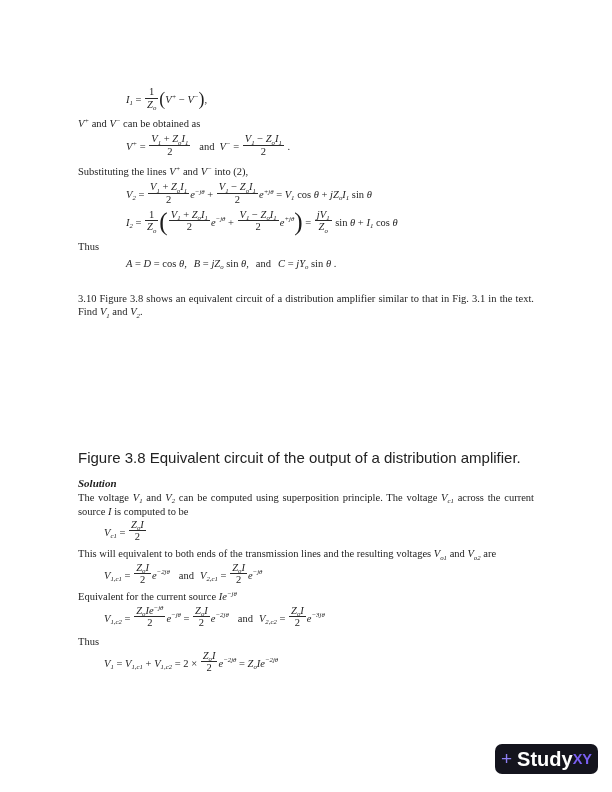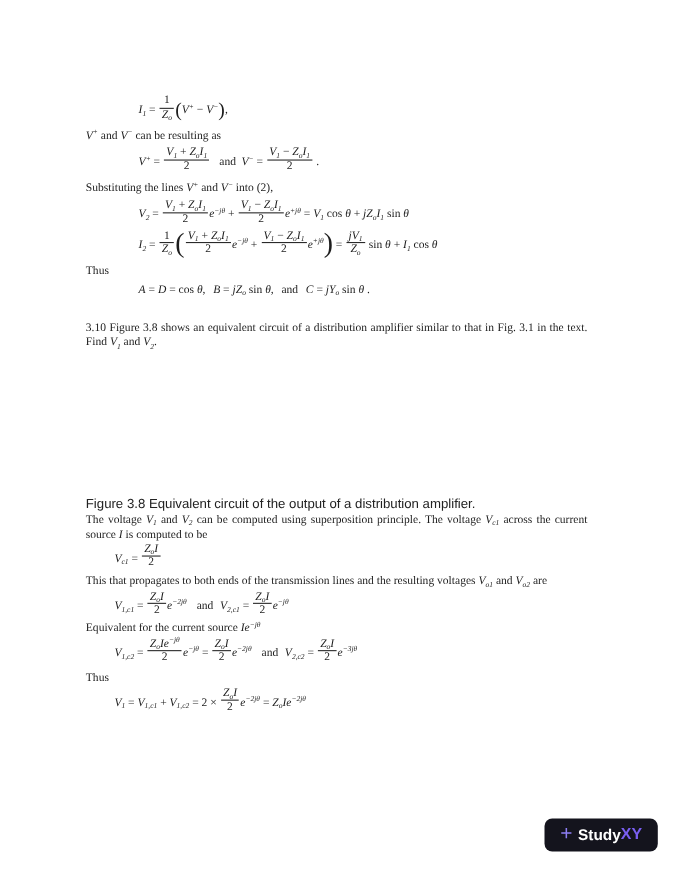--- a/index.html
+++ b/index.html
@@ -20,59 +20,60 @@
   .m-v { font-style:italic; }
   .m-r { font-style:normal; }
   .m-b { font-weight:normal; font-style:normal; }
   .m-sub { font-size:0.65em; font-style:italic; position:relative; top:0.38em; }
   .m-sup { font-size:0.65em; font-style:italic; position:relative; top:-0.55em; }
   .frac { display:inline-block; text-align:center; vertical-align:middle; line-height:1.12; margin:0 1px; position:relative; top:-2px; }
   .frac .num, .frac .den { display:block; padding:0 2px; }
   .frac .den { border-top:1px solid #2a2a2a; }
   .bigp { vertical-align:middle; line-height:0; font-style:normal; position:relative; top:-1px; }
 
-  .caption { font-family:"Liberation Sans", sans-serif; font-size:12px; line-height:12px; margin:0; color:#222; }
+  .caption { font-family:"Liberation Sans", sans-serif; font-size:15px; line-height:12px; margin:0; color:#222; }
   .solution-heading { font-size:11px; font-weight:bold; font-style:italic; margin:0; }
   .figure-space { height:132px; }
 
   
   .logo {
     position:absolute; top:744px; right:14px; width:103px; height:30px;
     background:#14141d; border-radius:7px;
     display:flex; align-items:center; justify-content:center;
     font-family:"Liberation Sans", sans-serif;
   }
   .logo-plus { color:#8d7ef2; font-size:19px; font-weight:400; line-height:1; margin:-2px 5px 0 0; }
-  .logo-study { color:#ffffff; font-weight:bold; font-size:14px; }
+  .logo-study { color:#ffffff; font-weight:bold; font-size:20px; }
   .logo-xy { color:#7a5ff2; font-weight:bold; font-size:14.5px; }
 </style>
 </head>
 <body>
 
 <div class="page">
   <div class="content">
 
     <div class="eq indent1" style="margin-top:88px"><span class="m-v">I</span><span class="m-sub">1</span><span class="m-r"> = </span><span class="frac"><span class="num"><span class="m-r">1</span></span><span class="den"><span class="m-v">Z</span><span class="m-sub">o</span></span></span><span class="bigp" style="font-size: 1.7em;">(</span><span class="m-v">V</span><span class="m-sup">+</span><span class="m-r"> − </span><span class="m-v">V</span><span class="m-sup">−</span><span class="bigp" style="font-size: 1.7em;">)</span><span class="m-r">,</span></div>
-    <p class="text" style="margin-top:4px"><span class="m-v">V</span><span class="m-sup">+</span><span class="m-r"> and </span><span class="m-v">V</span><span class="m-sup">−</span><span class="m-r"> can be resulting as</span></p>
+    <p class="text" style="margin-top:4px"><span class="m-v">V</span><span class="m-sup">+</span><span class="m-r"> and </span><span class="m-v">V</span><span class="m-sup">−</span><span class="m-r"> can be obtained as</span></p>
     <div class="eq indent1" style="margin-top:4px"><span class="m-v">V</span><span class="m-sup">+</span><span class="m-r"> = </span><span class="frac"><span class="num"><span class="m-v">V</span><span class="m-sub">1</span><span class="m-r"> + </span><span class="m-v">Z</span><span class="m-sub">o</span><span class="m-v">I</span><span class="m-sub">1</span></span><span class="den"><span class="m-r">2</span></span></span><span style="display: inline-block; width: 8px;"></span><span class="m-r">and</span><span style="display: inline-block; width: 5px;"></span><span class="m-v">V</span><span class="m-sup">−</span><span class="m-r"> = </span><span class="frac"><span class="num"><span class="m-v">V</span><span class="m-sub">1</span><span class="m-r"> − </span><span class="m-v">Z</span><span class="m-sub">o</span><span class="m-v">I</span><span class="m-sub">1</span></span><span class="den"><span class="m-r">2</span></span></span><span class="m-r"> .</span></div>
     <p class="text" style="margin-top:5px"><span class="m-r">Substituting the lines </span><span class="m-v">V</span><span class="m-sup">+</span><span class="m-r"> and </span><span class="m-v">V</span><span class="m-sup">−</span><span class="m-r"> into (2),</span></p>
     <div class="eq indent1" style="margin-top:4px"><span class="m-v">V</span><span class="m-sub">2</span><span class="m-r"> = </span><span class="frac"><span class="num"><span class="m-v">V</span><span class="m-sub">1</span><span class="m-r"> + </span><span class="m-v">Z</span><span class="m-sub">o</span><span class="m-v">I</span><span class="m-sub">1</span></span><span class="den"><span class="m-r">2</span></span></span><span class="m-v">e</span><span class="m-sup">−jθ</span><span class="m-r"> + </span><span class="frac"><span class="num"><span class="m-v">V</span><span class="m-sub">1</span><span class="m-r"> − </span><span class="m-v">Z</span><span class="m-sub">o</span><span class="m-v">I</span><span class="m-sub">1</span></span><span class="den"><span class="m-r">2</span></span></span><span class="m-v">e</span><span class="m-sup">+jθ</span><span class="m-r"> = </span><span class="m-v">V</span><span class="m-sub">1</span><span class="m-r"> cos </span><span class="m-v">θ</span><span class="m-r"> + </span><span class="m-v">jZ</span><span class="m-sub">o</span><span class="m-v">I</span><span class="m-sub">1</span><span class="m-r"> sin </span><span class="m-v">θ</span></div>
     <div class="eq indent1" style="margin-top:3px"><span class="m-v">I</span><span class="m-sub">2</span><span class="m-r"> = </span><span class="frac"><span class="num"><span class="m-r">1</span></span><span class="den"><span class="m-v">Z</span><span class="m-sub">o</span></span></span><span class="bigp" style="font-size: 2.4em;">(</span><span class="frac"><span class="num"><span class="m-v">V</span><span class="m-sub">1</span><span class="m-r"> + </span><span class="m-v">Z</span><span class="m-sub">o</span><span class="m-v">I</span><span class="m-sub">1</span></span><span class="den"><span class="m-r">2</span></span></span><span class="m-v">e</span><span class="m-sup">−jθ</span><span class="m-r"> + </span><span class="frac"><span class="num"><span class="m-v">V</span><span class="m-sub">1</span><span class="m-r"> − </span><span class="m-v">Z</span><span class="m-sub">o</span><span class="m-v">I</span><span class="m-sub">1</span></span><span class="den"><span class="m-r">2</span></span></span><span class="m-v">e</span><span class="m-sup">+jθ</span><span class="bigp" style="font-size: 2.4em;">)</span><span class="m-r"> = </span><span class="frac"><span class="num"><span class="m-v">jV</span><span class="m-sub">1</span></span><span class="den"><span class="m-v">Z</span><span class="m-sub">o</span></span></span><span class="m-r"> sin </span><span class="m-v">θ</span><span class="m-r"> + </span><span class="m-v">I</span><span class="m-sub">1</span><span class="m-r"> cos </span><span class="m-v">θ</span></div>
     <p class="text" style="margin-top:5px">Thus</p>
     <div class="eq indent1" style="margin-top:3px"><span class="m-v">A</span><span class="m-r"> = </span><span class="m-v">D</span><span class="m-r"> = cos </span><span class="m-v">θ</span><span class="m-r">,</span><span style="display: inline-block; width: 7px;"></span><span class="m-v">B</span><span class="m-r"> = </span><span class="m-v">jZ</span><span class="m-sub">o</span><span class="m-r"> sin </span><span class="m-v">θ</span><span class="m-r">,</span><span style="display: inline-block; width: 7px;"></span><span class="m-r">and</span><span style="display: inline-block; width: 7px;"></span><span class="m-v">C</span><span class="m-r"> = </span><span class="m-v">jY</span><span class="m-sub">o</span><span class="m-r"> sin </span><span class="m-v">θ</span><span class="m-r"> .</span></div>
 
     <p class="text just" style="margin-top:20px"><span class="m-b">3.10</span><span class="m-r"> Figure 3.8 shows an equivalent circuit of a distribution amplifier similar to that in </span><span class="m-b">Fig</span><span class="m-r">. 3.1 in the text. Find </span><span class="m-v">V</span><span class="m-sub">1</span><span class="m-r"> and </span><span class="m-v">V</span><span class="m-sub">2</span><span class="m-r">.</span></p>
 
     <div class="figure-space"></div>
 
     <p class="caption"><span class="m-b">Figure 3.8</span><span class="m-r"> Equivalent circuit of the output of a distribution amplifier.</span></p>
 
+    <p class="solution-heading" style="margin-top:13px">Solution</p>
     <p class="text just" style="margin-top:2px"><span class="m-r">The voltage </span><span class="m-v">V</span><span class="m-sub">1</span><span class="m-r"> and </span><span class="m-v">V</span><span class="m-sub">2</span><span class="m-r"> can be computed using superposition principle. The voltage </span><span class="m-v">V</span><span class="m-sub">c1</span><span class="m-r"> across the current source </span><span class="m-v">I</span><span class="m-r"> is computed to be</span></p>
     <div class="eq indent2" style="margin-top:2px"><span class="m-v">V</span><span class="m-sub">c1</span><span class="m-r"> = </span><span class="frac"><span class="num"><span class="m-v">Z</span><span class="m-sub">o</span><span class="m-v">I</span></span><span class="den"><span class="m-r">2</span></span></span></div>
-    <p class="text" style="margin-top:2px"><span class="m-r">This that propagates to both ends of the transmission lines and the resulting voltages </span><span class="m-v">V</span><span class="m-sub">o1</span><span class="m-r"> and </span><span class="m-v">V</span><span class="m-sub">o2</span><span class="m-r"> are</span></p>
+    <p class="text" style="margin-top:2px"><span class="m-r">This will equivalent to both ends of the transmission lines and the resulting voltages </span><span class="m-v">V</span><span class="m-sub">o1</span><span class="m-r"> and </span><span class="m-v">V</span><span class="m-sub">o2</span><span class="m-r"> are</span></p>
     <div class="eq indent2" style="margin-top:2px"><span class="m-v">V</span><span class="m-sub">1,c1</span><span class="m-r"> = </span><span class="frac"><span class="num"><span class="m-v">Z</span><span class="m-sub">o</span><span class="m-v">I</span></span><span class="den"><span class="m-r">2</span></span></span><span class="m-v">e</span><span class="m-sup">−2jθ</span><span style="display: inline-block; width: 9px;"></span><span class="m-r">and</span><span style="display: inline-block; width: 6px;"></span><span class="m-v">V</span><span class="m-sub">2,c1</span><span class="m-r"> = </span><span class="frac"><span class="num"><span class="m-v">Z</span><span class="m-sub">o</span><span class="m-v">I</span></span><span class="den"><span class="m-r">2</span></span></span><span class="m-v">e</span><span class="m-sup">−jθ</span></div>
     <p class="text" style="margin-top:2px"><span class="m-r">Equivalent for the current source </span><span class="m-v">Ie</span><span class="m-sup">−jθ</span></p>
     <div class="eq indent2" style="margin-top:2px"><span class="m-v">V</span><span class="m-sub">1,c2</span><span class="m-r"> = </span><span class="frac"><span class="num"><span class="m-v">Z</span><span class="m-sub">o</span><span class="m-v">Ie</span><span class="m-sup">−jθ</span></span><span class="den"><span class="m-r">2</span></span></span><span class="m-v">e</span><span class="m-sup">−jθ</span><span class="m-r"> = </span><span class="frac"><span class="num"><span class="m-v">Z</span><span class="m-sub">o</span><span class="m-v">I</span></span><span class="den"><span class="m-r">2</span></span></span><span class="m-v">e</span><span class="m-sup">−2jθ</span><span style="display: inline-block; width: 9px;"></span><span class="m-r">and</span><span style="display: inline-block; width: 6px;"></span><span class="m-v">V</span><span class="m-sub">2,c2</span><span class="m-r"> = </span><span class="frac"><span class="num"><span class="m-v">Z</span><span class="m-sub">o</span><span class="m-v">I</span></span><span class="den"><span class="m-r">2</span></span></span><span class="m-v">e</span><span class="m-sup">−3jθ</span></div>
     <p class="text" style="margin-top:4px">Thus</p>
     <div class="eq indent2" style="margin-top:3px"><span class="m-v">V</span><span class="m-sub">1</span><span class="m-r"> = </span><span class="m-v">V</span><span class="m-sub">1,c1</span><span class="m-r"> + </span><span class="m-v">V</span><span class="m-sub">1,c2</span><span class="m-r"> = 2 × </span><span class="frac"><span class="num"><span class="m-v">Z</span><span class="m-sub">o</span><span class="m-v">I</span></span><span class="den"><span class="m-r">2</span></span></span><span class="m-v">e</span><span class="m-sup">−2jθ</span><span class="m-r"> = </span><span class="m-v">Z</span><span class="m-sub">o</span><span class="m-v">Ie</span><span class="m-sup">−2jθ</span></div>
 
   </div>
 
   <div class="logo">
     <span class="logo-plus">+</span>

